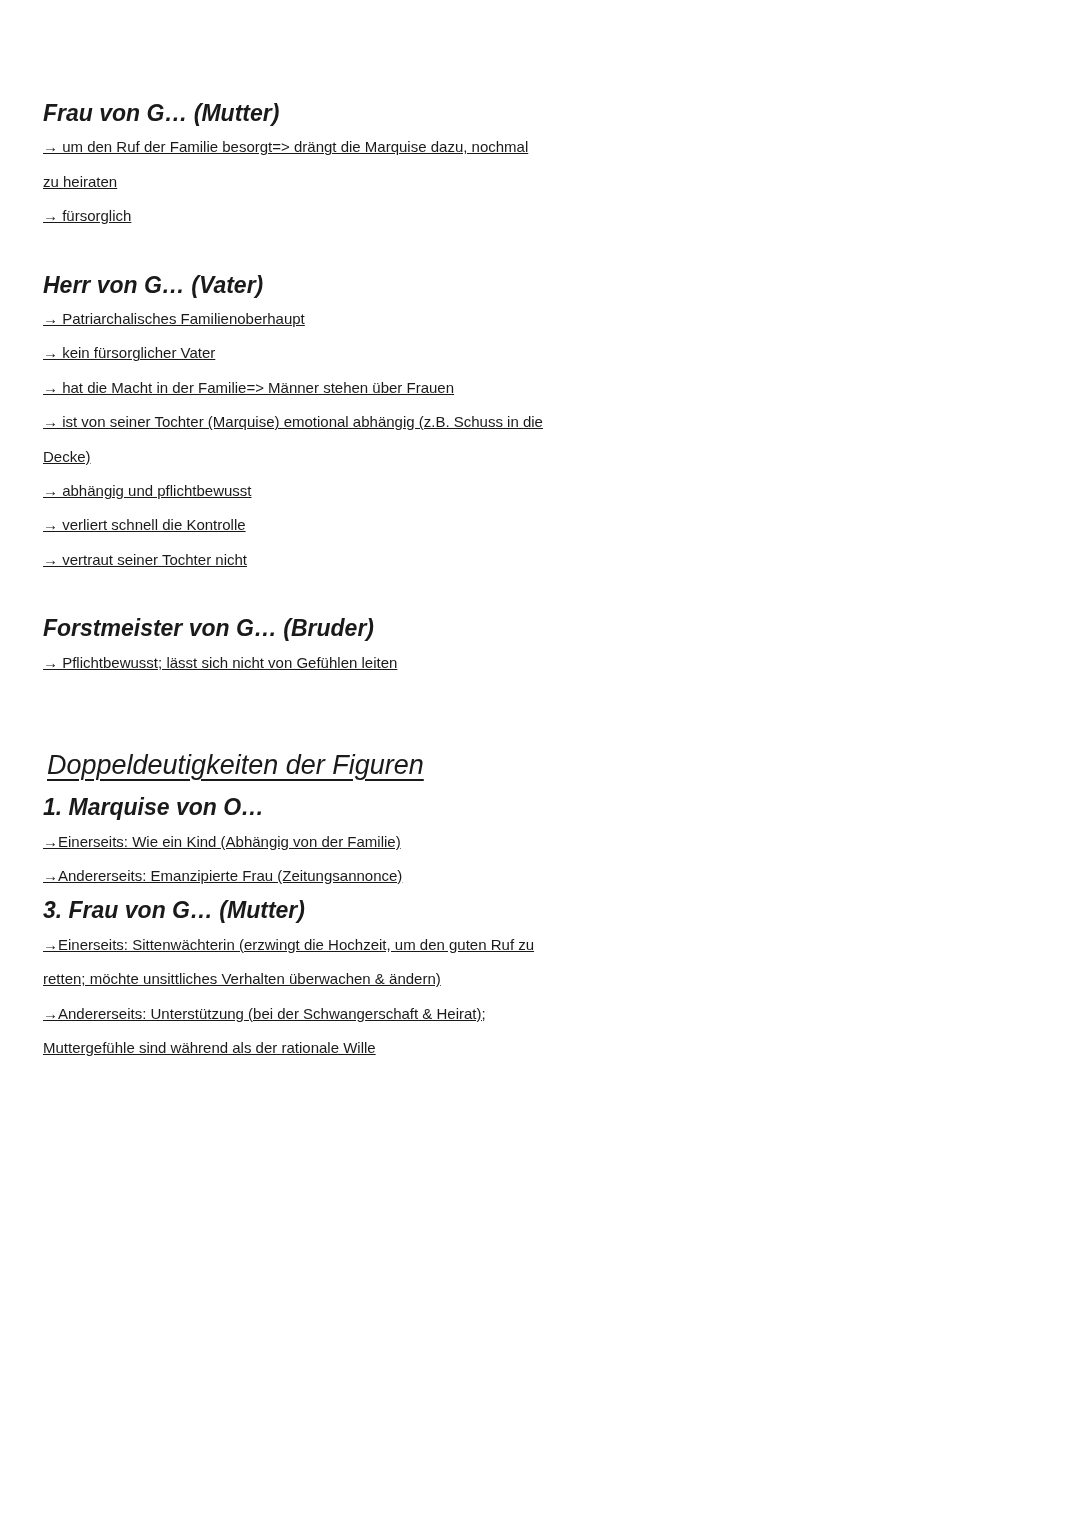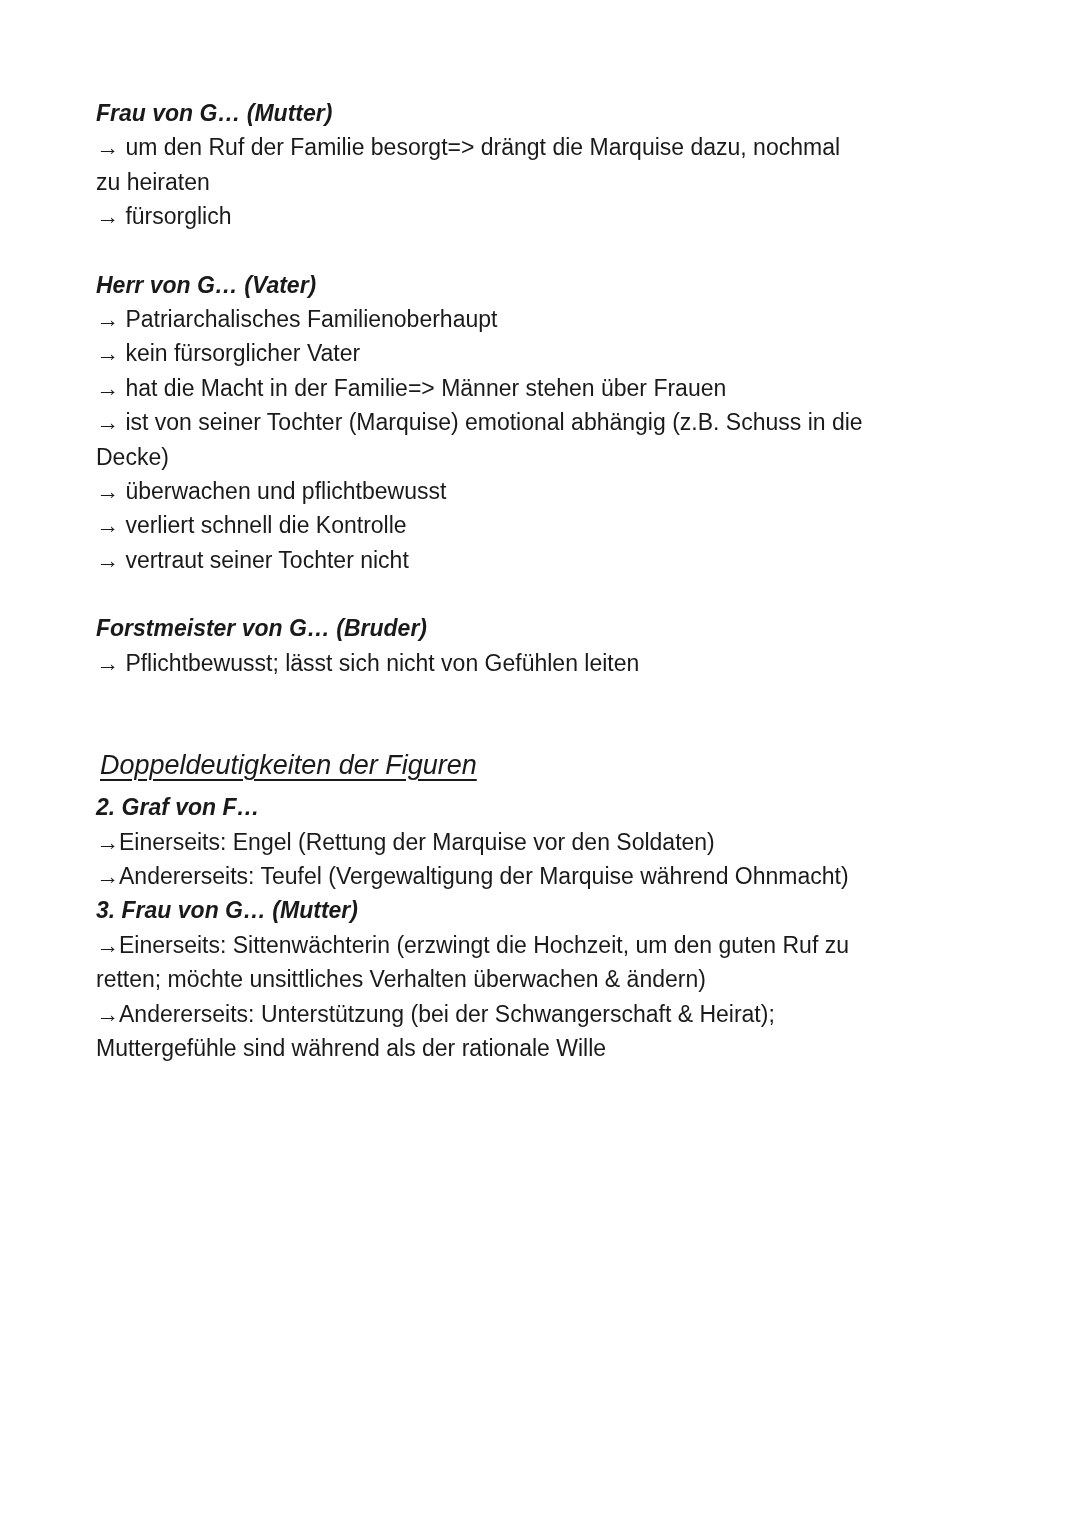--- a/index.html
+++ b/index.html
@@ -6,40 +6,41 @@
     margin: 0;
     padding: 0;
     background: #ffffff;
   }
   .page {
     position: relative;
     width: 1080px;
     height: 1527px;
     background: #ffffff;
     box-sizing: border-box;
-    padding: 96px 40px 0 96px;
+    padding: 96px 40px 0 43px;
     font-family: "Liberation Sans", sans-serif;
     color: #1a1a1a;
     overflow: hidden;
   }
   .char-section { margin: 0; }
   .char-section + .char-section { margin-top: 34px; }
   .char-heading {
     font-size: 23px;
     line-height: 34.4px;
     font-weight: bold;
     font-style: italic;
     margin: 0;
     white-space: nowrap;
   }
   .line {
-    font-size: 23px;
+    font-size: 15px;
     line-height: 34.4px;
     font-weight: normal;
     white-space: nowrap;
+    text-decoration: underline;
   }
   .ambiguity-section { margin-top: 62px; }
   .ambiguity-title {
     font-size: 27px;
     line-height: 38px;
     font-style: italic;
     font-weight: normal;
     margin: 4px;
     text-decoration: underline;
     text-decoration-thickness: 2px;
@@ -69,40 +70,40 @@
     <div class="line">→ fürsorglich</div>
   </section>
 
   <section class="char-section">
     <h2 class="char-heading">Herr von G… (Vater)</h2>
     <div class="line">→ Patriarchalisches Familienoberhaupt</div>
     <div class="line">→ kein fürsorglicher Vater</div>
     <div class="line">→ hat die Macht in der Familie=&gt; Männer stehen über Frauen</div>
     <div class="line">→ ist von seiner Tochter (Marquise) emotional abhängig (z.B. Schuss in die</div>
     <div class="line">Decke)</div>
-    <div class="line">→ überwachen und pflichtbewusst</div>
+    <div class="line">→ abhängig und pflichtbewusst</div>
     <div class="line">→ verliert schnell die Kontrolle</div>
     <div class="line">→ vertraut seiner Tochter nicht</div>
   </section>
 
   <section class="char-section">
     <h2 class="char-heading">Forstmeister von G… (Bruder)</h2>
     <div class="line">→ Pflichtbewusst; lässt sich nicht von Gefühlen leiten</div>
   </section>
 
   <section class="ambiguity-section">
     <h1 class="ambiguity-title">Doppeldeutigkeiten der Figuren</h1>
     <div class="ambiguity-items">
 
+      <div>
+        <h3 class="item-heading">1. Marquise von O…</h3>
+        <div class="line">→Einerseits: Wie ein Kind (Abhängig von der Familie)</div>
+        <div class="line">→Andererseits: Emanzipierte Frau (Zeitungsannonce)</div>
+      </div>
 
-      <div>
-        <h3 class="item-heading">2. Graf von F…</h3>
-        <div class="line">→Einerseits: Engel (Rettung der Marquise vor den Soldaten)</div>
-        <div class="line">→Andererseits: Teufel (Vergewaltigung der Marquise während Ohnmacht)</div>
-      </div>
 
       <div>
         <h3 class="item-heading">3. Frau von G… (Mutter)</h3>
         <div class="line">→Einerseits: Sittenwächterin (erzwingt die Hochzeit, um den guten Ruf zu</div>
         <div class="line">retten; möchte unsittliches Verhalten überwachen &amp; ändern)</div>
         <div class="line">→Andererseits: Unterstützung (bei der Schwangerschaft &amp; Heirat);</div>
         <div class="line">Muttergefühle sind während als der rationale Wille</div>
       </div>
 
     </div>

